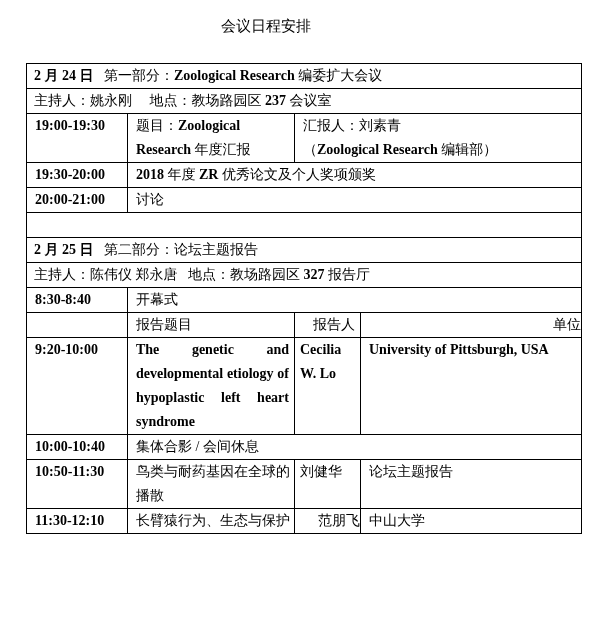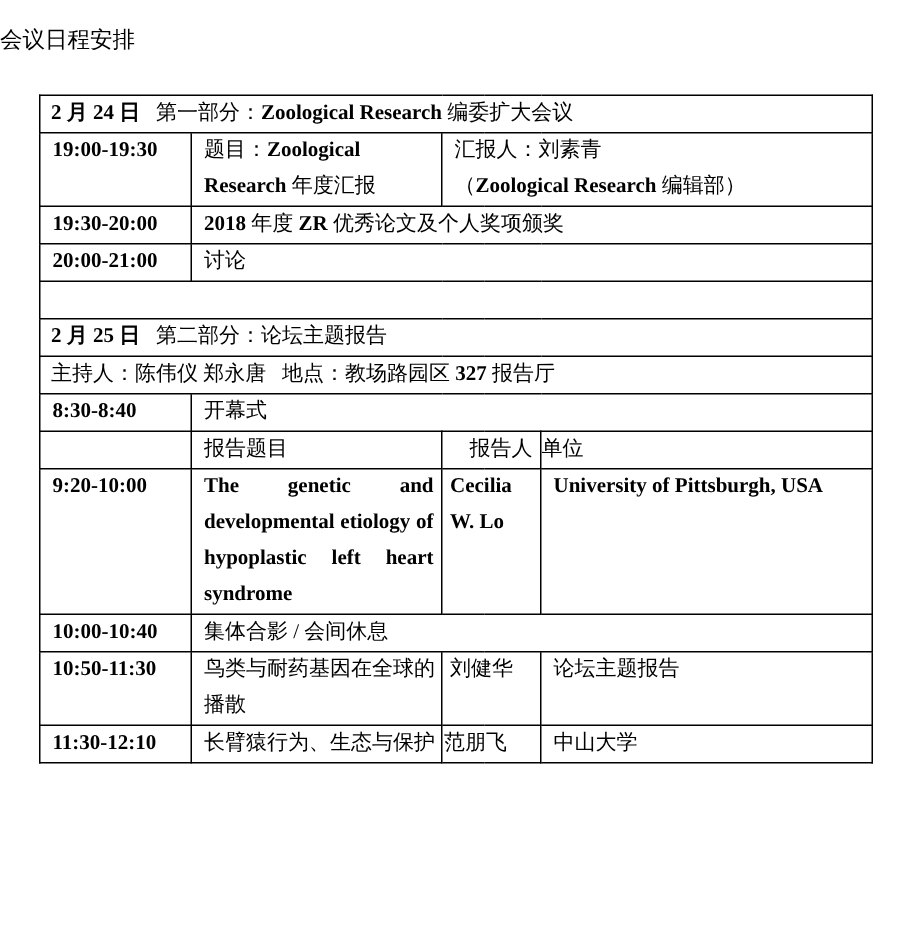--- a/index.html
+++ b/index.html
@@ -1,26 +1,26 @@
 <!DOCTYPE html>
 <html><head>
 <meta charset="utf-8">
 <style>
   html, body { margin:0; padding:0; background:#ffffff; }
   body { width:606px; height:625px; position:relative; overflow:hidden;
          font-family:"Liberation Serif","DejaVu Serif",serif; color:#000; }
-  .title { position:absolute; left:0; top:17px; width:532px; 
+  .title { position:absolute; left:0; top:17px; width:532px; text-align:center;
            font-size:15px; }
   table { position:absolute; left:26px; top:63px; width:555px;
           border-collapse:collapse; table-layout:fixed; font-size:14px; }
   td { border:1px solid #000; padding:0 0 0 8px; vertical-align:top;
        line-height:24px; height:24px; box-sizing:border-box; }
   .b { font-weight:bold; }
   .full { padding-left:7px; }
-  .center { text-align:left; padding-left:0; }
+  .center { text-align:right; padding-left:0; }
   .justify { text-align:justify; text-align-last:auto; padding-right:5px; }
   .gap td { height:25px; }
 </style>
 </head>
 <body>
 
 <div class="title">会议日程安排</div>
 
 <table>
   <colgroup>
@@ -28,20 +28,25 @@
       <col style="width:167px">
       <col style="width:28px">
       <col style="width:38px">
       <col style="width:221px">
   </colgroup>
 
   <tbody>
       <tr>
     <td colspan="5" class="full">
       <span class="b">2 月 24 日</span>&nbsp;&nbsp;&nbsp;<span>第一部分：</span><span class="b">Zoological Research</span><span> 编委扩大会议</span>
+    </td>
+  </tr>
+  <tr>
+    <td colspan="5" class="full">
+      <span>主持人：姚永刚</span>&nbsp;&nbsp;&nbsp;&nbsp;&nbsp;<span>地点：教场路园区 </span><span class="b">237</span><span> 会议室</span>
     </td>
   </tr>
   <tr>
     <td class="b">19:00-19:30</td>
     <td colspan="1">
       <span>题目：</span><span class="b">Zoological</span><br>
       <span class="b">Research</span><span> 年度汇报</span>
     </td>
     <td colspan="3">
       <span>汇报人：刘素青</span><br>
@@ -92,17 +97,17 @@
   </tr>
   <tr>
     <td class="b">10:50-11:30</td>
     <td style="padding-right:4px">鸟类与耐药基因在全球的播散</td>
     <td colspan="2" style="padding-left:5px">刘健华</td>
     <td>论坛主题报告</td>
   </tr>
   <tr>
     <td class="b">11:30-12:10</td>
     <td>长臂猿行为、生态与保护</td>
-    <td colspan="2" style="padding-left:1px">范朋飞</td>
+    <td colspan="2" style="padding-left:23px">范朋飞</td>
     <td>中山大学</td>
   </tr>
 </tbody>
   </table>
 
 </body></html>

